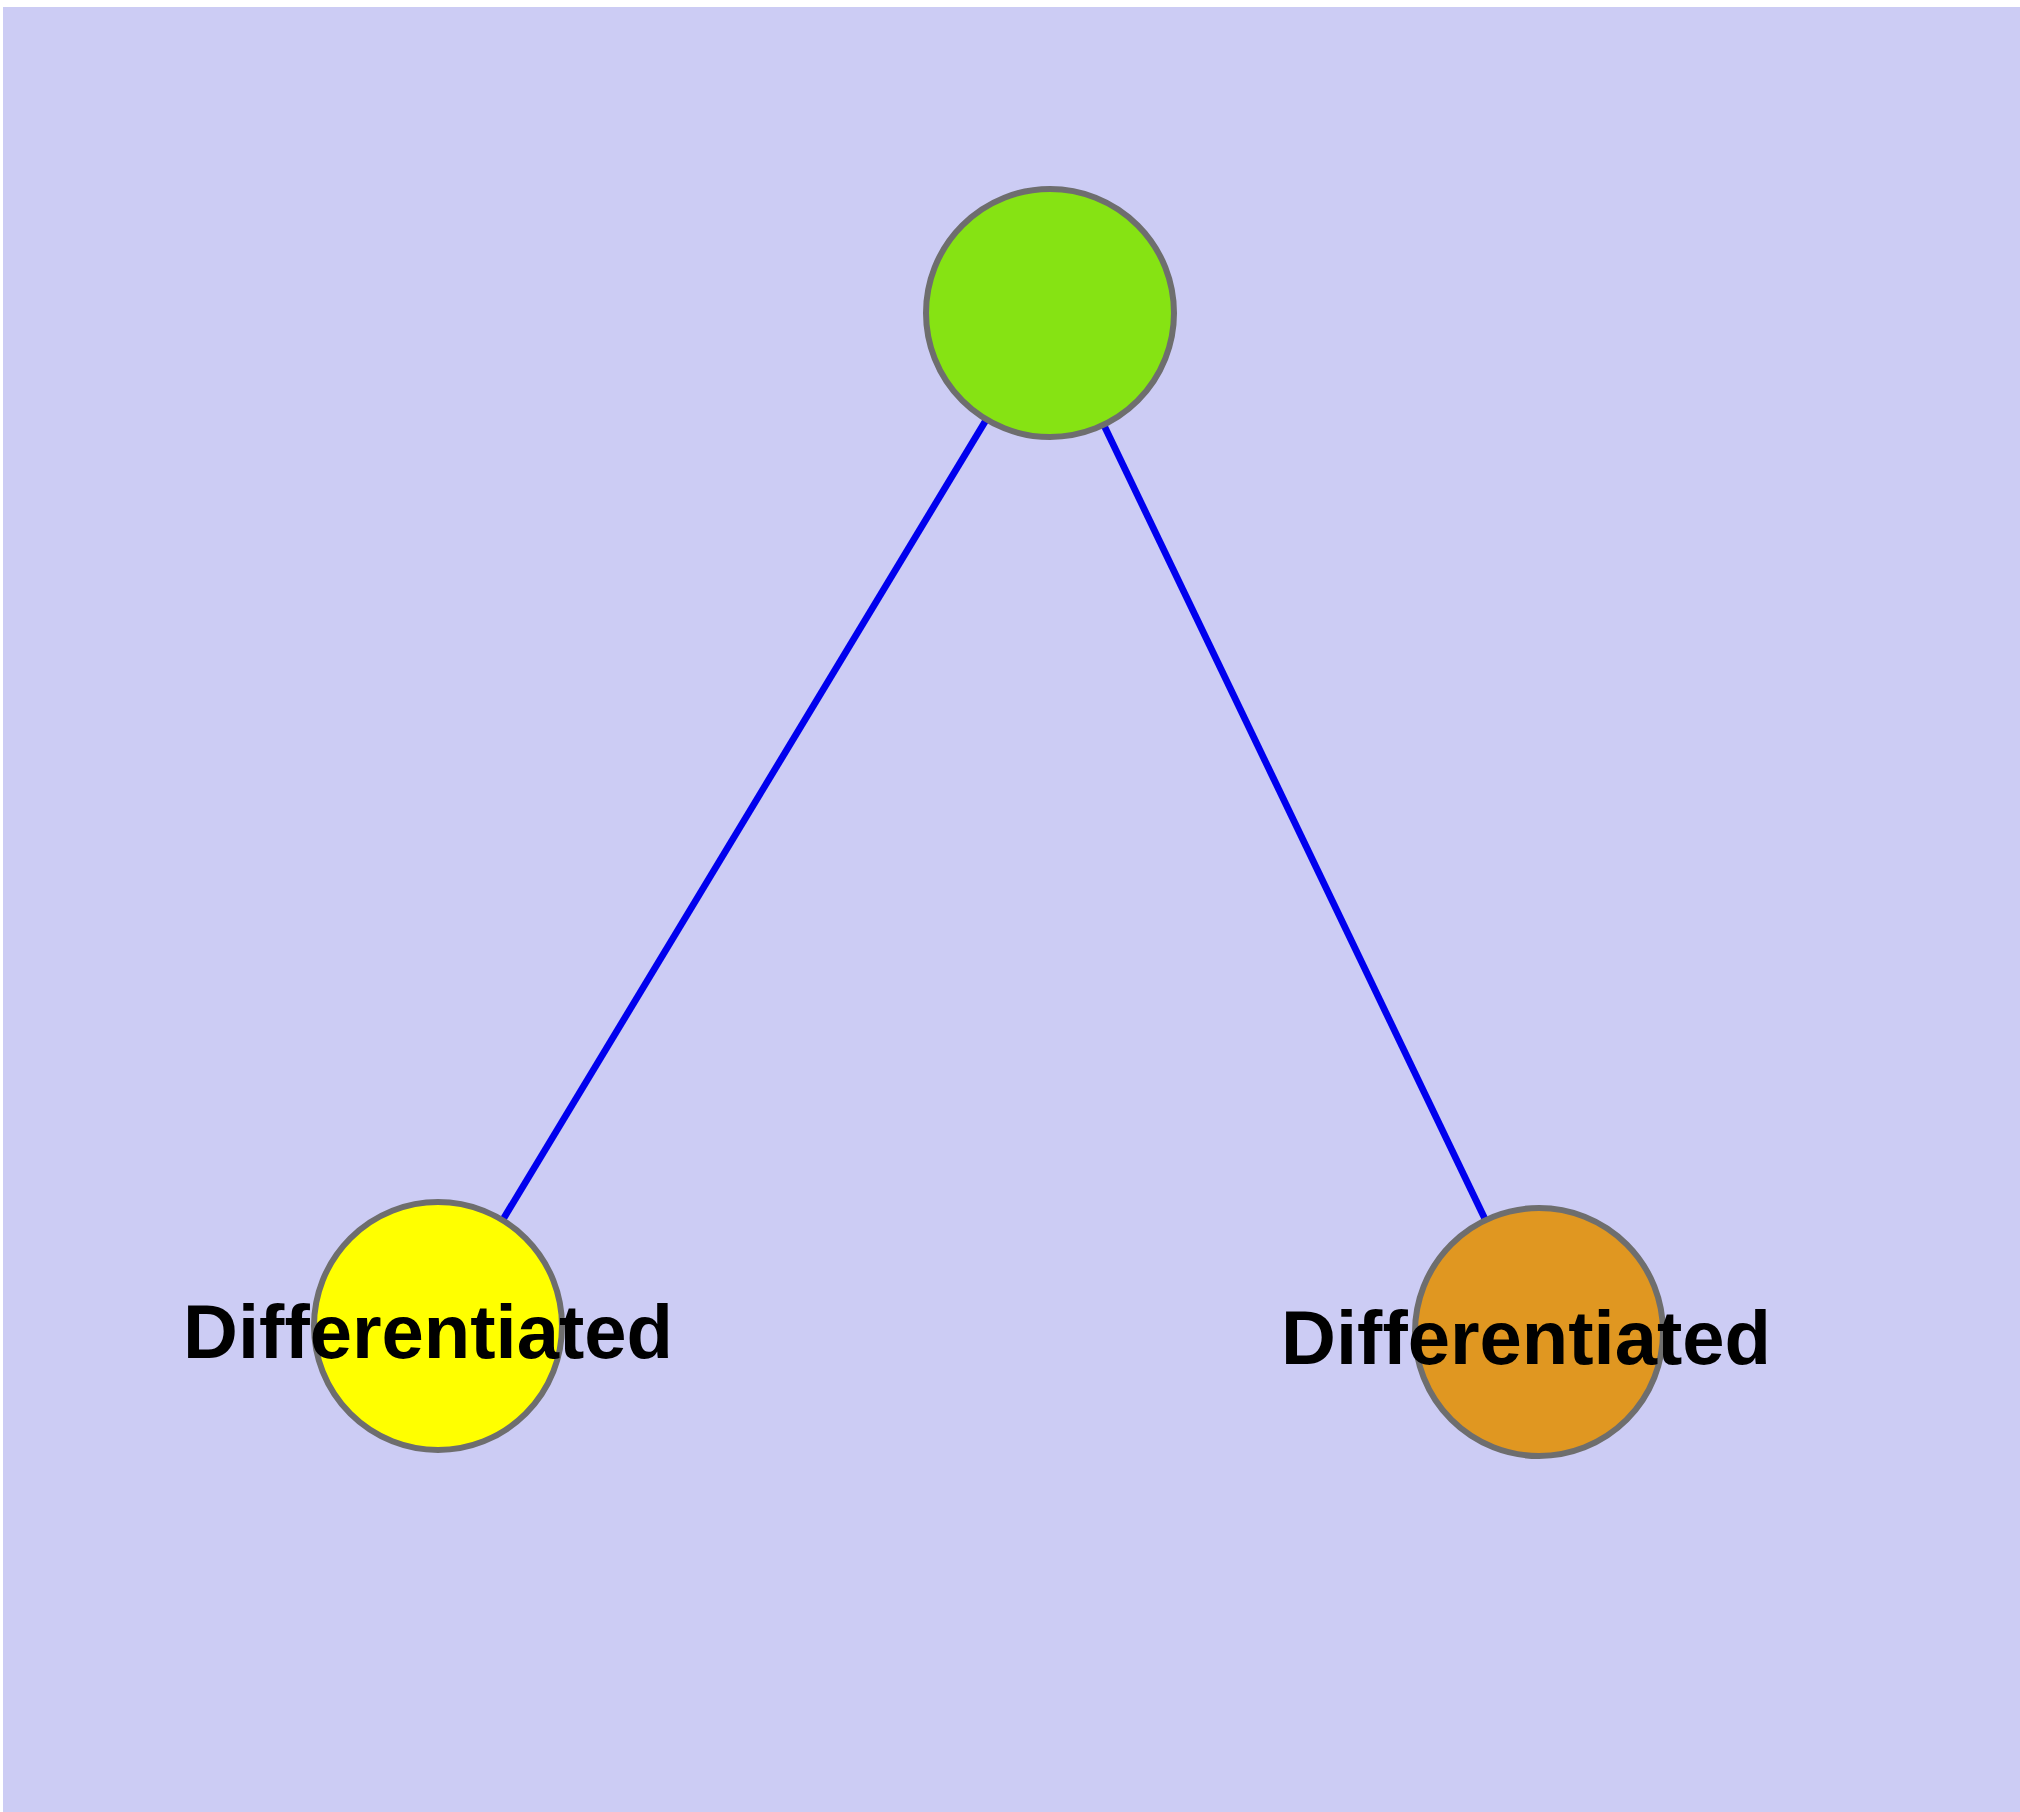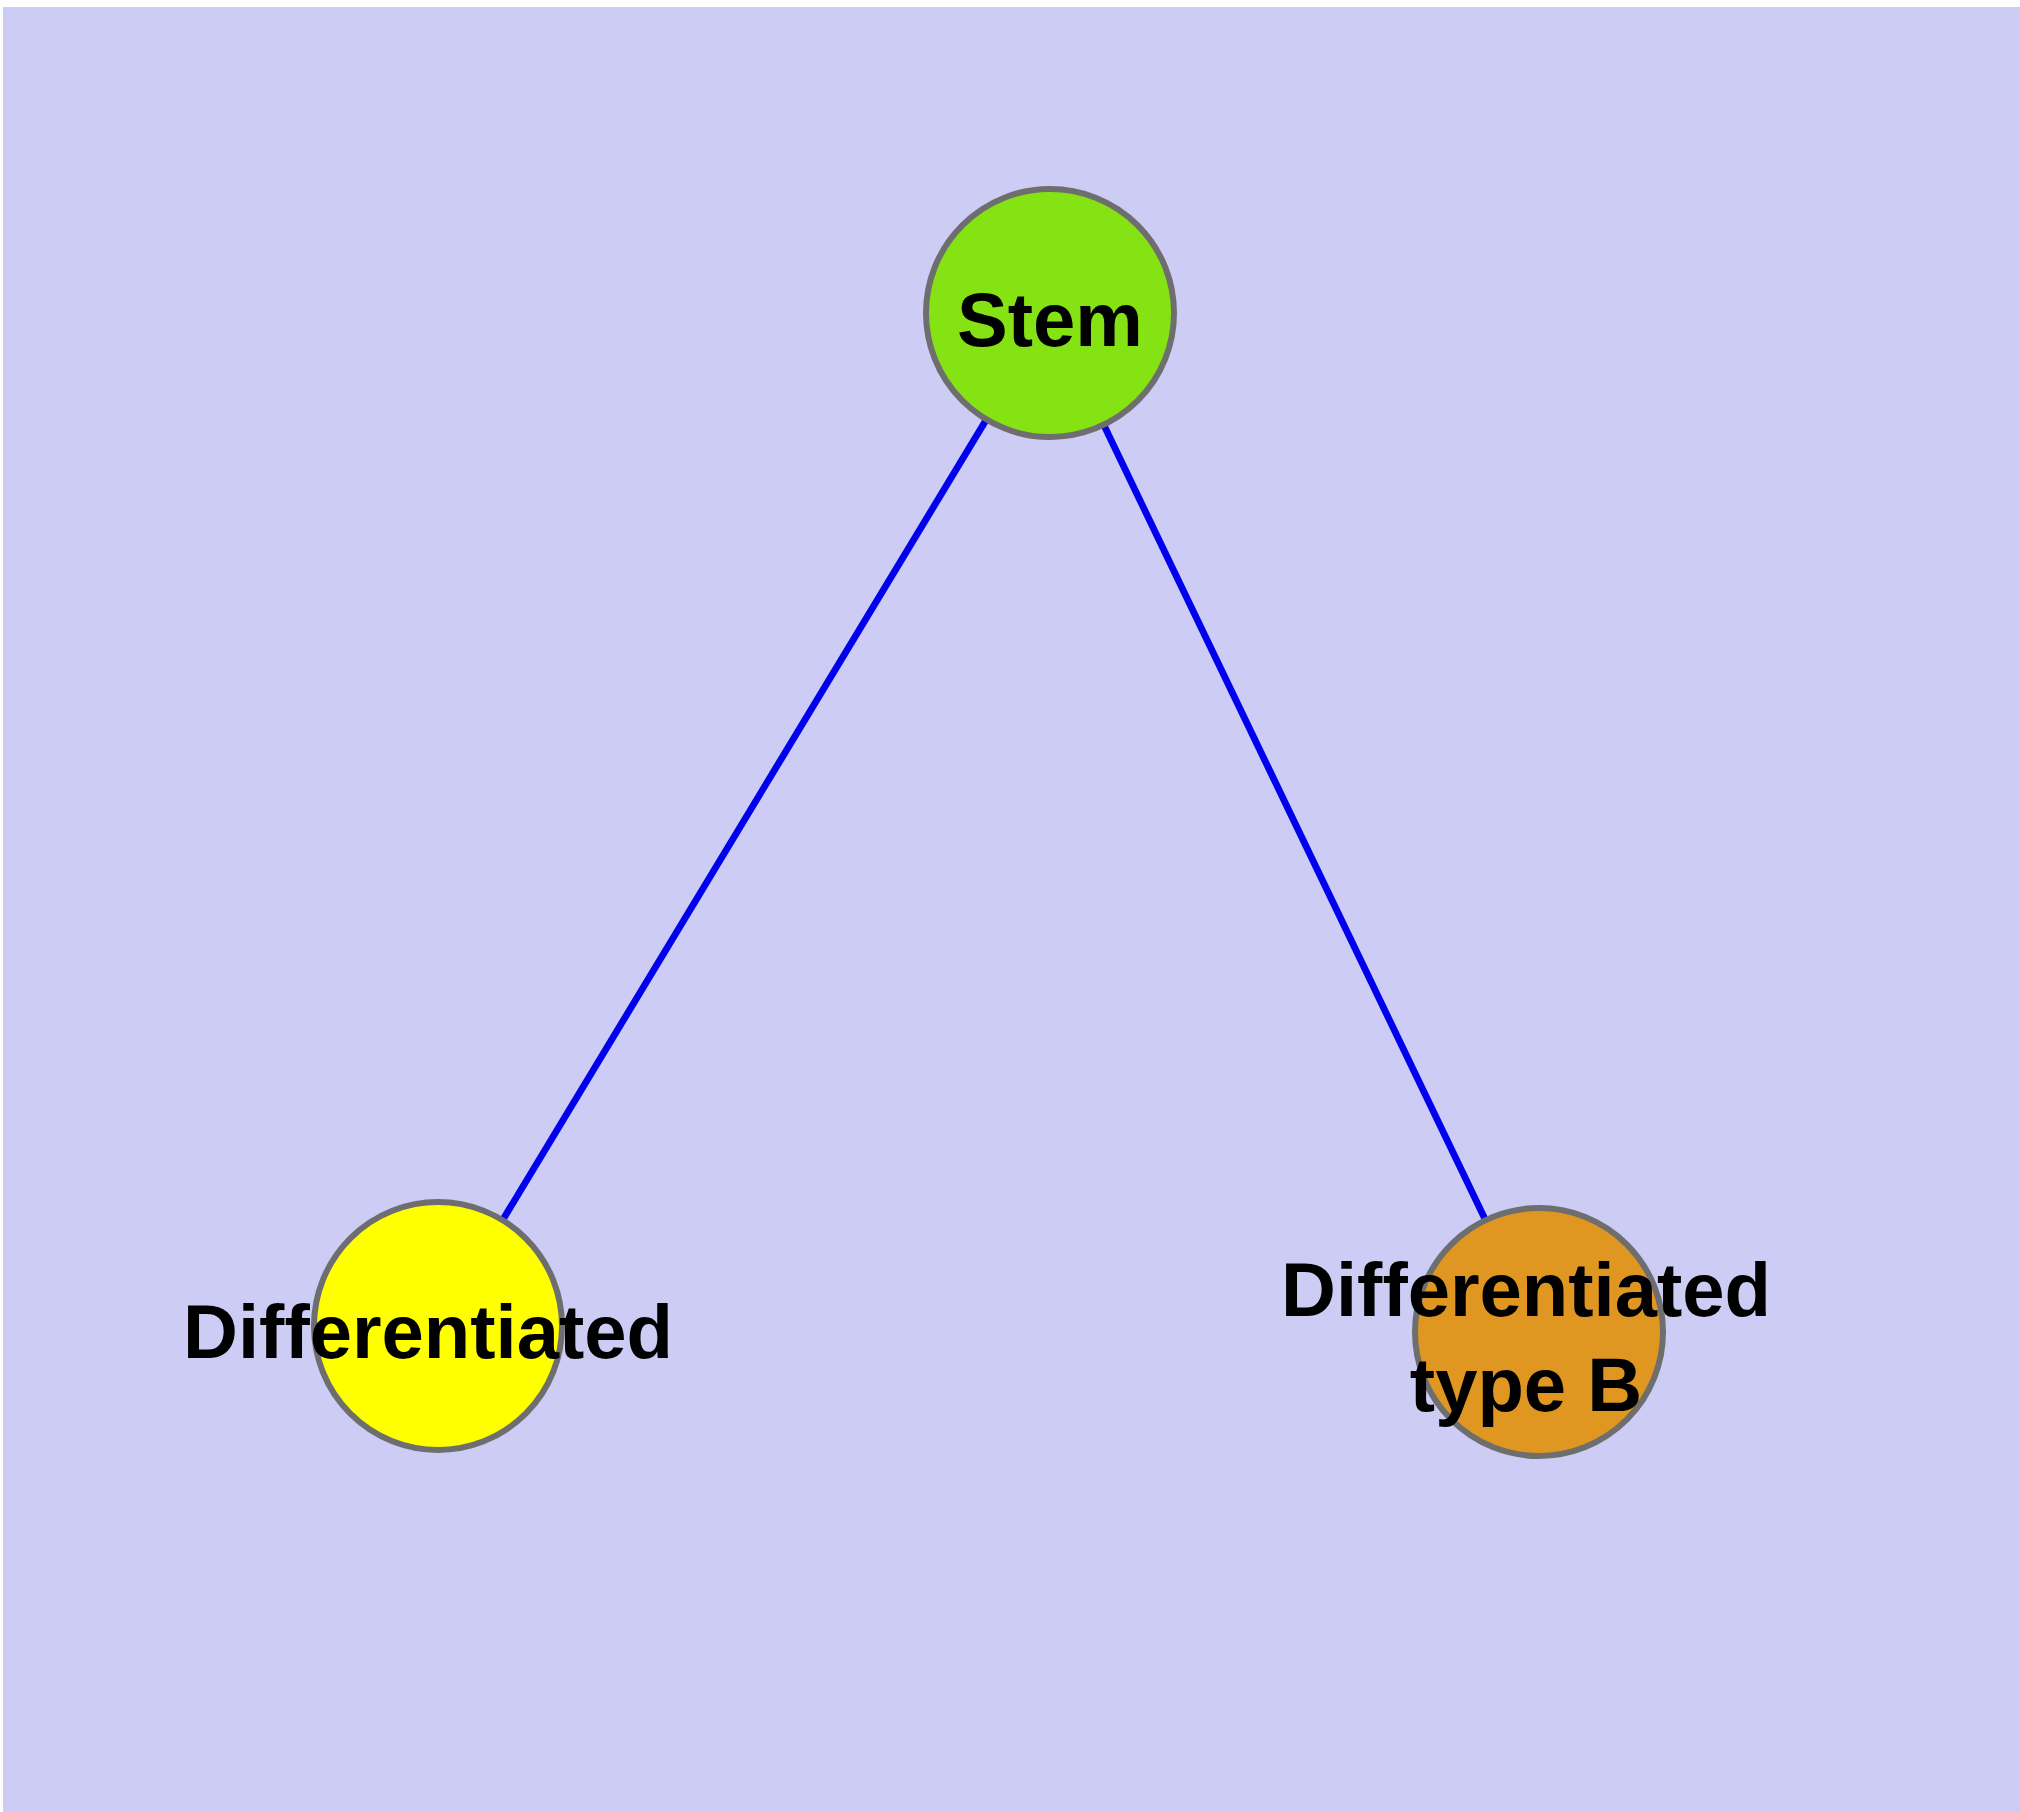--- a/index.html
+++ b/index.html
@@ -69,25 +69,23 @@
     <line x1="1239" y1="370" x2="517" y2="1565" style="stroke: rgb(0, 0, 238);"></line>
     <line x1="1239" y1="370" x2="1816" y2="1572" style="stroke: rgb(0, 0, 238);"></line>
   </svg>
 
   <div class="node stem" style="background-color: rgb(134, 227, 19); border-color: rgb(110, 110, 110);"></div>
 
   <div class="node type-a" style="background-color: rgb(255, 255, 0); border-color: rgb(110, 110, 110);"></div>
 
   <div class="node type-b" style="background-color: rgb(224, 151, 33); border-color: rgb(110, 110, 110);"></div>
 
-  <div class="node-label label-stem" style="color: rgb(0, 0, 0);">Stem</div>
 
   <div class="node-label label-type-a" style="color: rgb(0, 0, 0);">
     <div>Differentiated</div>
   </div>
 
   <div class="node-label label-type-b" style="color: rgb(0, 0, 0);">
     <div>Differentiated</div>
-    <div>type B</div>
   </div>
 
 </div>
 
 
 </body></html>

